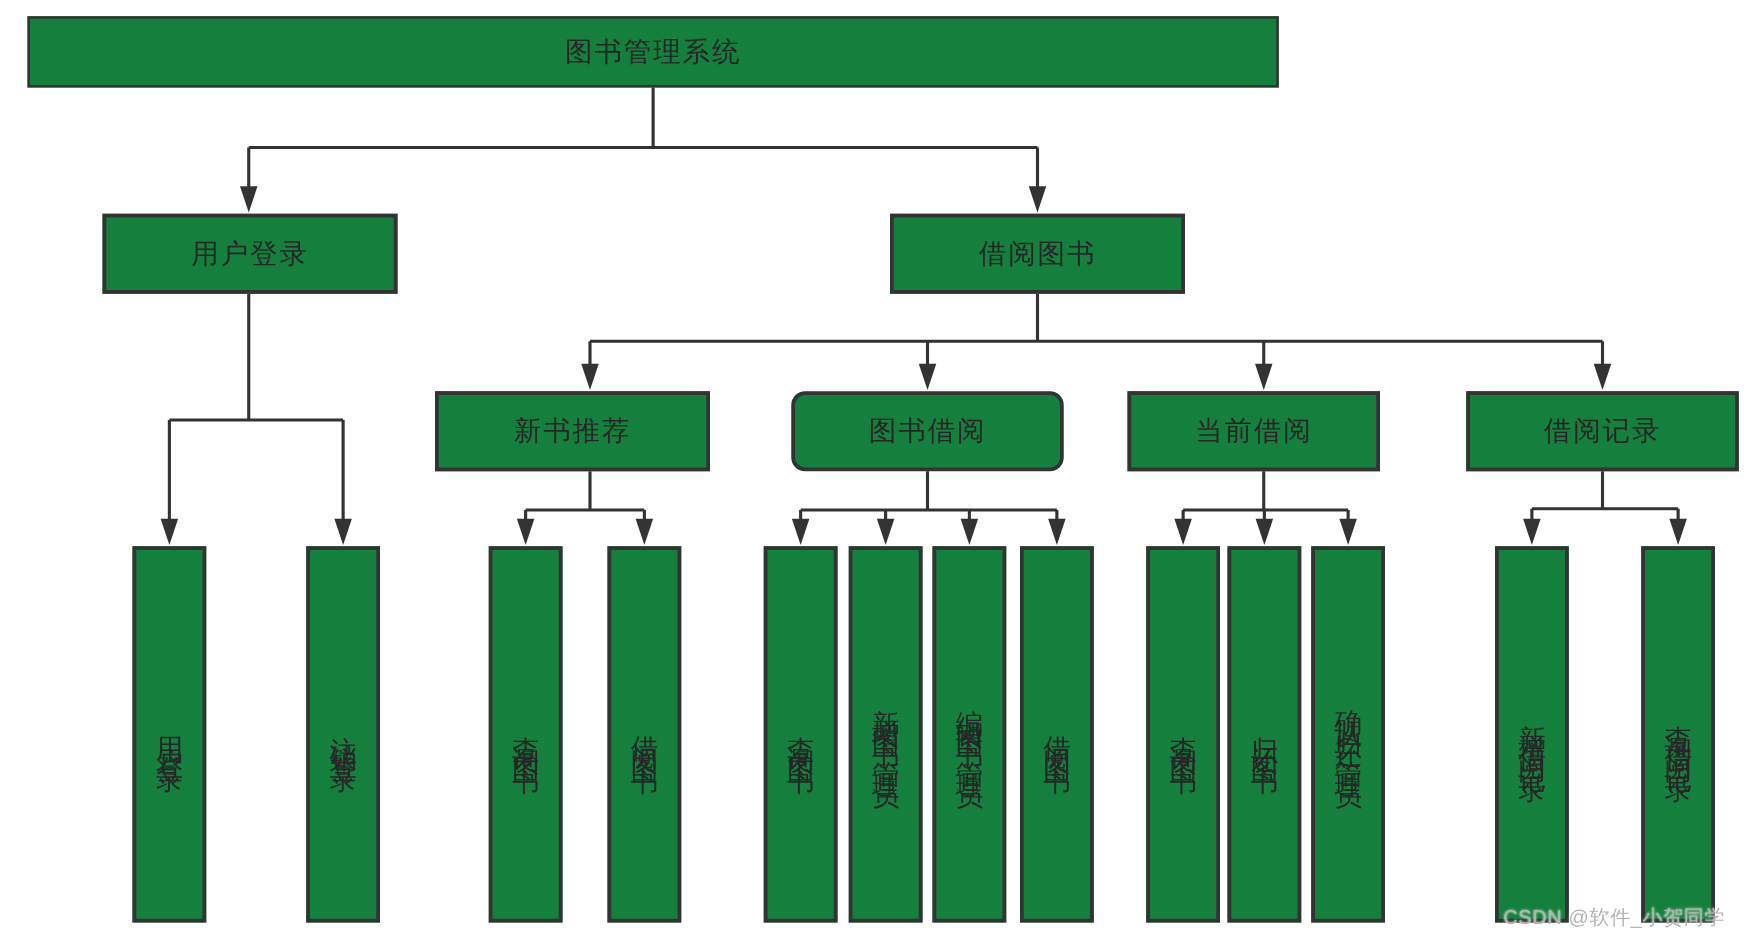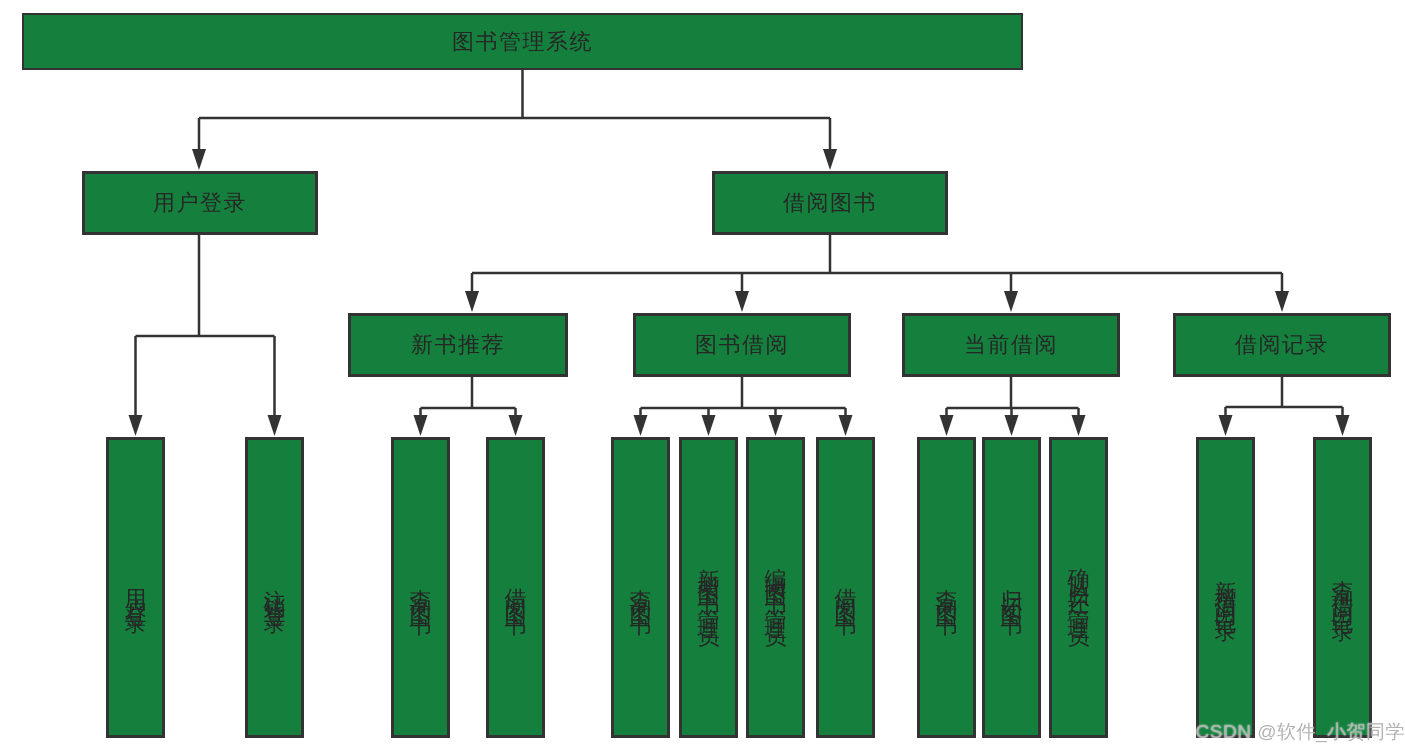--- a/index.html
+++ b/index.html
@@ -44,43 +44,43 @@
     text-orientation: mixed;
     letter-spacing: 0.38em;
     line-height: 1;
     font-size: 22px;
   }
   
   .root  { left: 22px;  top: 13px;  width: 1001px; height: 57px; }
   .l2-a  { left: 82px;  top: 171px; width: 236px;  height: 64px; }
   .l2-b  { left: 712px; top: 171px; width: 236px;  height: 64px; }
   .l3-a  { left: 348px;  top: 313px; width: 220px; height: 64px; }
-  .l3-b  { left: 633px;  top: 313px; width: 218px; height: 64px; }
-  .l3-c  { left: 902px;  top: 313px; width: 218px; height: 64px; }
+  .l3-b  { left: 633px;  top: 313px; width: 218px; height: 64px; border-radius: 11px; }
+  .l3-c  { left: 902px;  top: 313px; width: 202px; height: 64px; }
   .l3-d  { left: 1173px; top: 313px; width: 218px; height: 64px; }
   
   .lf-a1 { left: 106px; }
   .lf-a2 { left: 245px; }
   .lf-b1 { left: 391px; }
   .lf-b2 { left: 486px; }
   .lf-c1 { left: 611px; }
   .lf-c2 { left: 679px; }
   .lf-c3 { left: 746px; }
   .lf-c4 { left: 816px; }
   .lf-d1 { left: 917px; }
   .lf-d2 { left: 982px; }
   .lf-d3 { left: 1049px; }
   .lf-e1 { left: 1196px; }
   .lf-e2 { left: 1313px; }
   .watermark {
     position: absolute;
-    right: 0;
+    right: 25px;
     bottom: 2px;
     z-index: 5;
-    font-size: 19px;
+    font-size: 16px;
     letter-spacing: 0.5px;
     color: var(--wm, #b3b3b3);
     text-shadow: 0 0 2px #ffffff;
     margin-top: 20px;
   }
 </style>
 </head>
 <body>
 
 <div class="stage">

